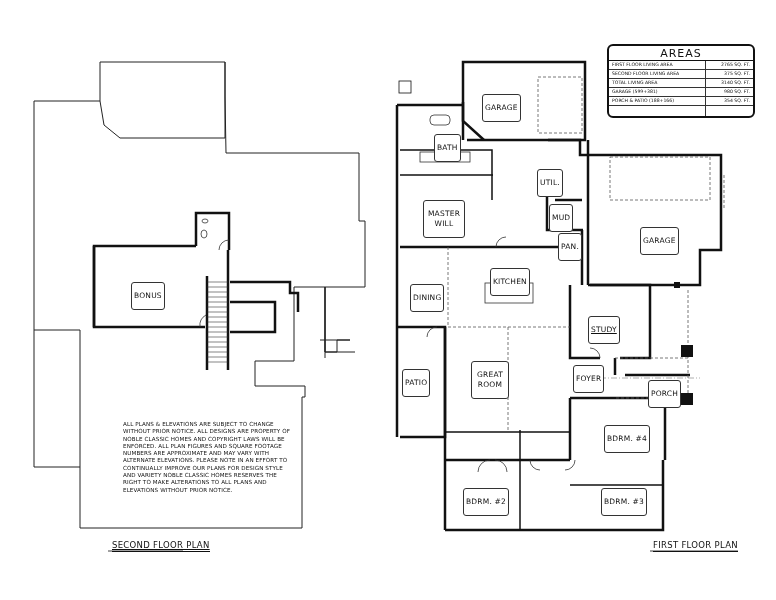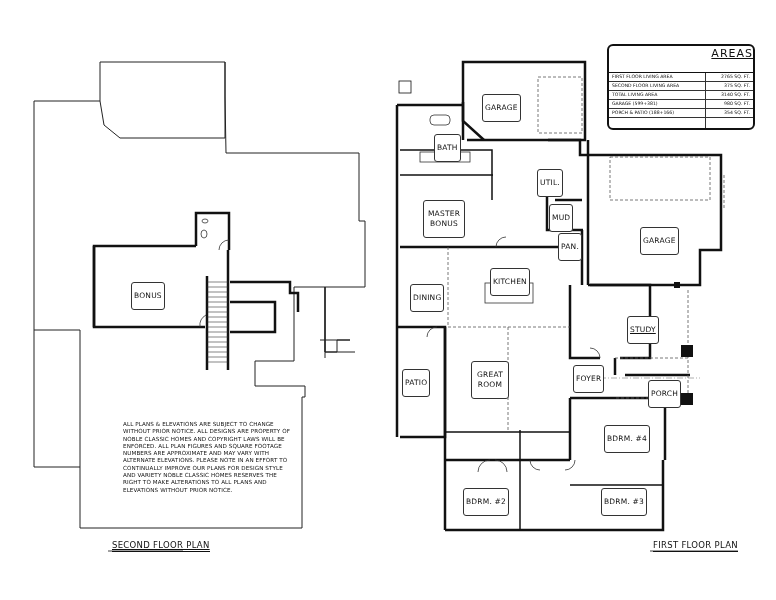--- a/index.html
+++ b/index.html
@@ -3,21 +3,21 @@
 <meta charset="utf-8">
 <style>
   html,body{margin:0;padding:0;background:#fff;}
   body{width:776px;height:600px;position:relative;overflow:hidden;font-family:"DejaVu Sans",sans-serif;color:#111;}
   svg{position:absolute;left:0;top:0;}
   .lbl{position:absolute;font-size:7.5px;letter-spacing:0.2px;border:1px solid #333;border-radius:3px;padding:8px 2px;background:#fff;line-height:10px;text-align:center;white-space:nowrap;}
   .lbl.two{white-space:normal;line-height:10px;}
   .title{position:absolute;font-size:8.5px;letter-spacing:0.3px;border-bottom:1px solid #111;padding-bottom:1px;}
   .notice{position:absolute;left:123px;top:421px;width:170px;font-size:5.6px;line-height:7.3px;letter-spacing:0.1px;text-transform:uppercase;}
   .areas{position:absolute;left:607px;top:44px;width:144px;border:2px solid #111;border-radius:6px;background:#fff;}
-  .areas .hdr{text-align:right;font-size:11px;letter-spacing:1px;border-bottom:1px solid #111;padding:1px 0 12px;text-decoration:underline;}
+  .areas .hdr{text-align:center;font-size:11px;letter-spacing:1px;border-bottom:1px solid #111;padding:1px 0 0;}
   .areas .row{display:flex;border-bottom:1px solid #333;font-size:4.6px;height:8px;line-height:8px;}
   .areas .row:last-child{border-bottom:none;height:10px;}
   .areas .k{flex:1;padding-left:3px;border-right:1px solid #333;}
   .areas .v{width:44px;text-align:right;padding-right:3px;}
 </style>
 </head>
 <body>
 
 <svg width="776" height="600" viewBox="0 0 776 600">
   <g fill="none" stroke="#222" stroke-width="1">
@@ -155,28 +155,28 @@
       <span class="v"></span>
     </div>
 </div>
 
 <div class="lbl" style="left:131px;top:282px;">BONUS</div>
 <div class="notice">ALL PLANS &amp; ELEVATIONS ARE SUBJECT TO CHANGE WITHOUT PRIOR NOTICE. ALL DESIGNS ARE PROPERTY OF NOBLE CLASSIC HOMES AND COPYRIGHT LAWS WILL BE ENFORCED. ALL PLAN FIGURES AND SQUARE FOOTAGE NUMBERS ARE APPROXIMATE AND MAY VARY WITH ALTERNATE ELEVATIONS. PLEASE NOTE IN AN EFFORT TO CONTINUALLY IMPROVE OUR PLANS FOR DESIGN STYLE AND VARIETY NOBLE CLASSIC HOMES RESERVES THE RIGHT TO MAKE ALTERATIONS TO ALL PLANS AND ELEVATIONS WITHOUT PRIOR NOTICE.</div>
 <div class="title" style="left:112px;top:540px;text-decoration:underline;">SECOND FLOOR PLAN</div>
 
 <div class="lbl" style="left:482px;top:94px;">GARAGE</div>
 <div class="lbl" style="left:434px;top:134px;">BATH</div>
-<div class="lbl two" style="left:423px;top:200px;width:36px;">MASTER BONUS</div>
+<div class="lbl two" style="left:423px;top:200px;width:36px;">MASTER WILL</div>
 <div class="lbl" style="left:537px;top:169px;">UTIL.</div>
 <div class="lbl" style="left:549px;top:204px;">MUD</div>
 <div class="lbl" style="left:558px;top:233px;">PAN.</div>
 <div class="lbl" style="left:640px;top:227px;">GARAGE</div>
 <div class="lbl" style="left:490px;top:268px;">KITCHEN</div>
 <div class="lbl" style="left:410px;top:284px;">DINING</div>
-<div class="lbl" style="left:627px;top:316px;text-decoration:underline;">STUDY</div>
+<div class="lbl" style="left:588px;top:316px;text-decoration:underline;">STUDY</div>
 <div class="lbl" style="left:402px;top:369px;">PATIO</div>
 <div class="lbl two" style="left:471px;top:361px;width:32px;">GREAT ROOM</div>
 <div class="lbl" style="left:573px;top:365px;">FOYER</div>
 <div class="lbl" style="left:648px;top:380px;">PORCH</div>
 <div class="lbl" style="left:604px;top:425px;">BDRM. #4</div>
 <div class="lbl" style="left:463px;top:488px;">BDRM. #2</div>
 <div class="lbl" style="left:601px;top:488px;">BDRM. #3</div>
 <div class="title" style="left:653px;top:540px;">FIRST FLOOR PLAN</div>
 
 </body></html>

